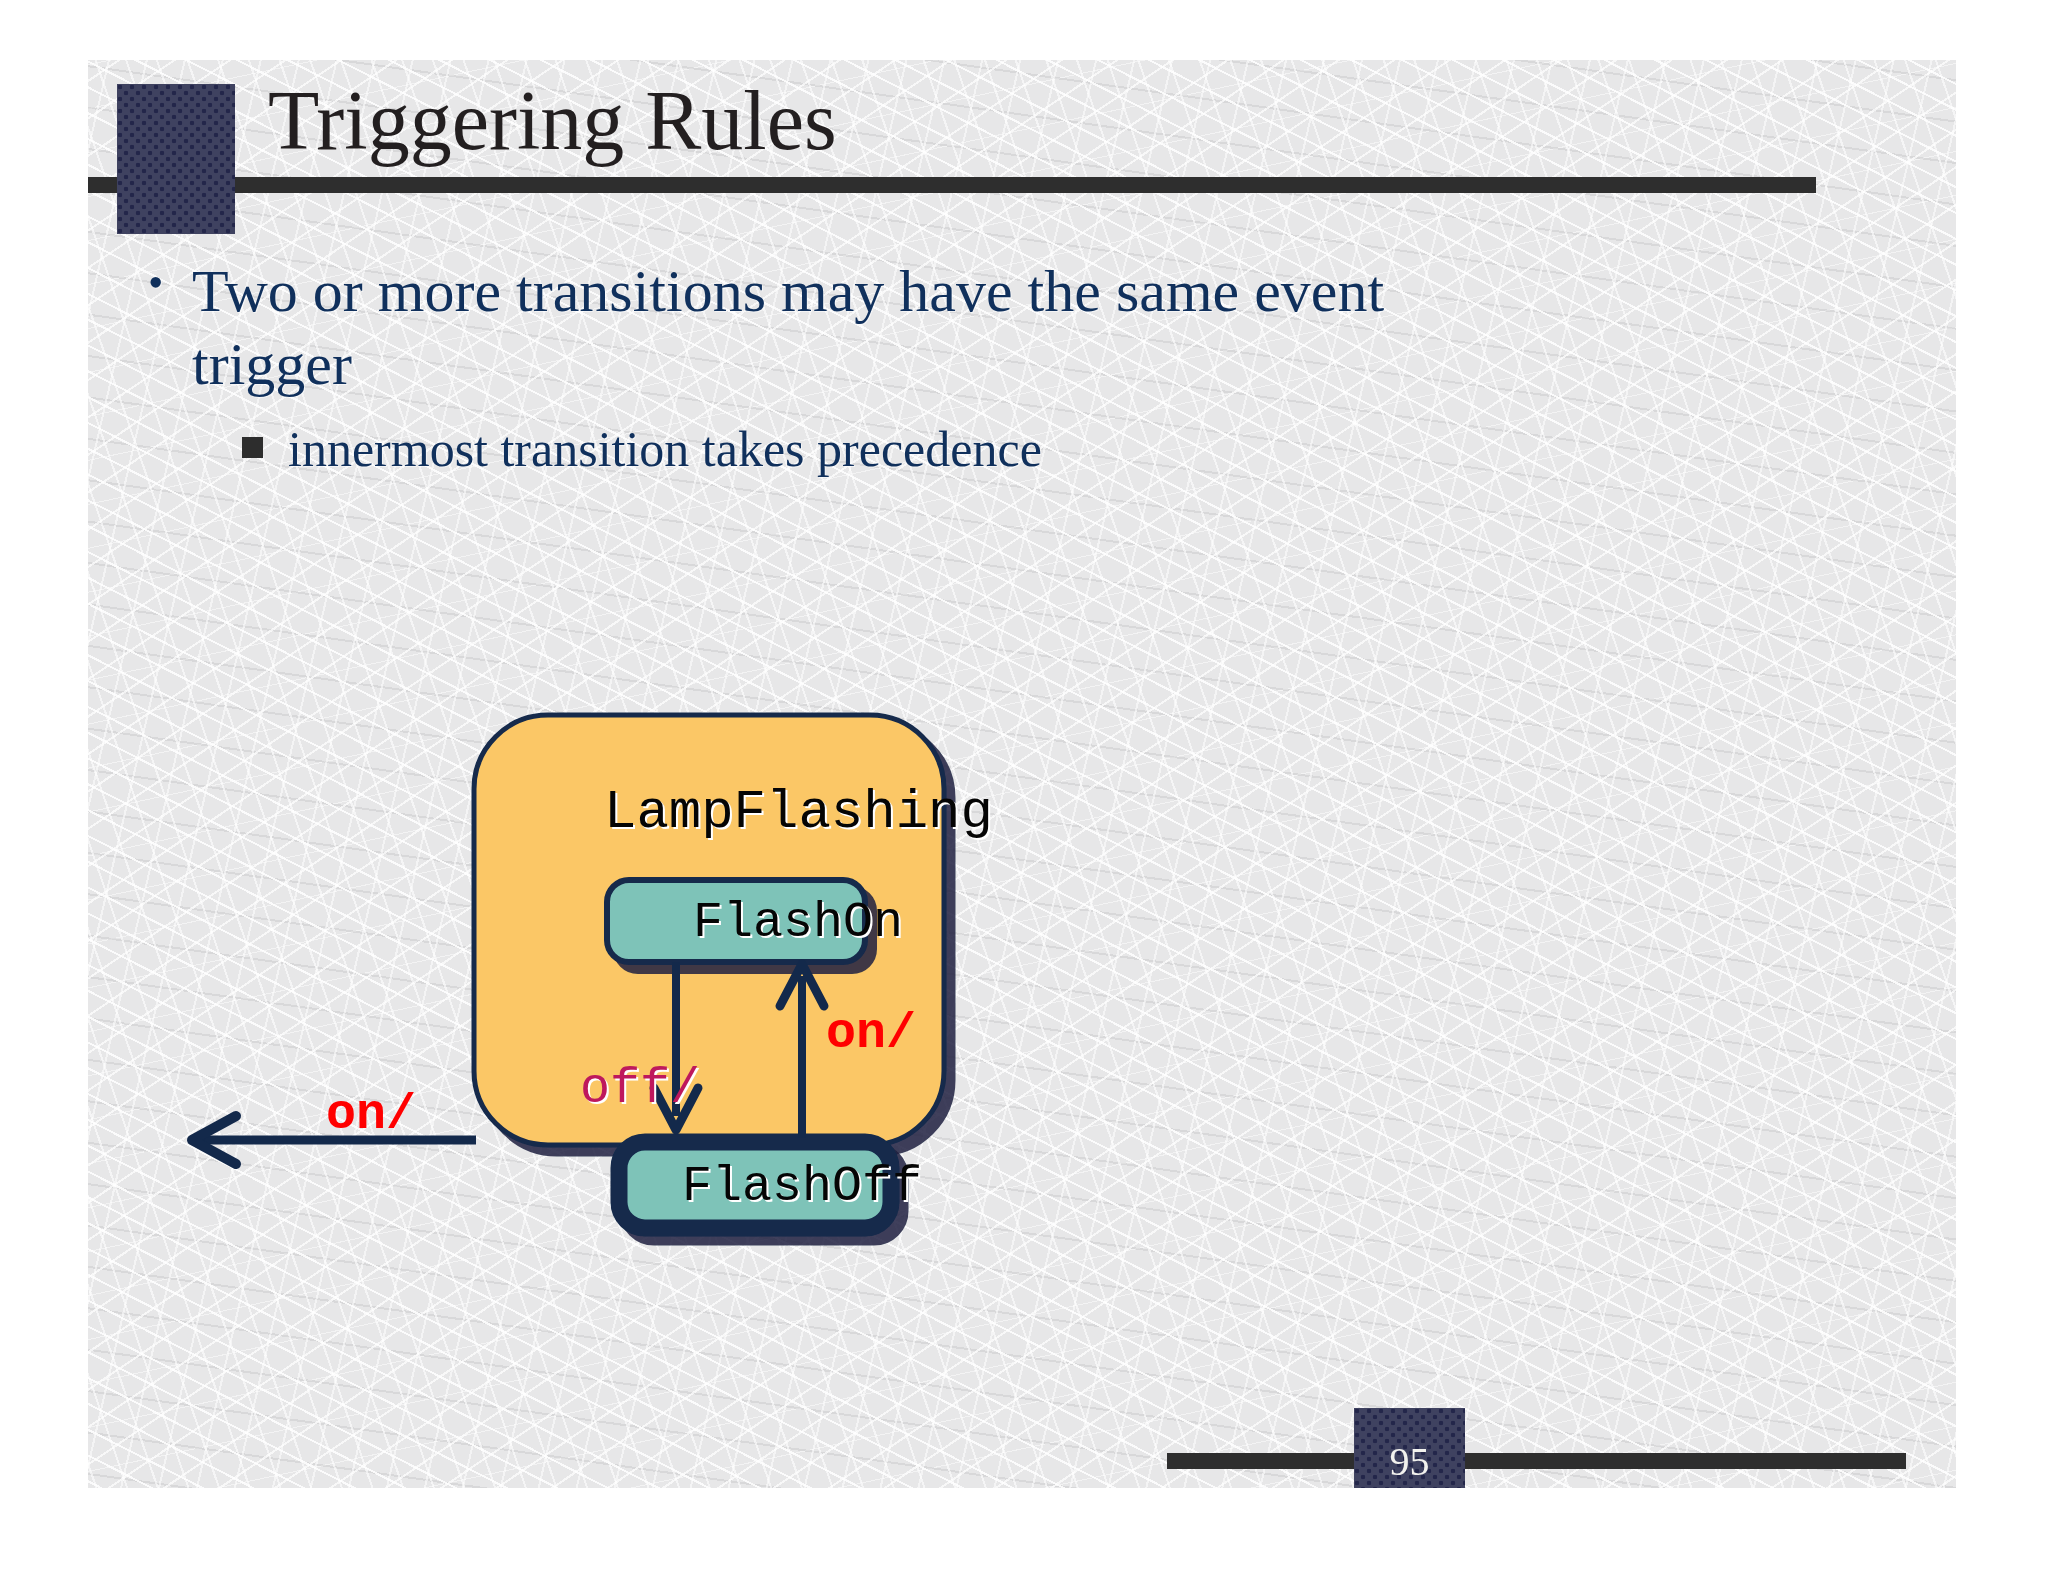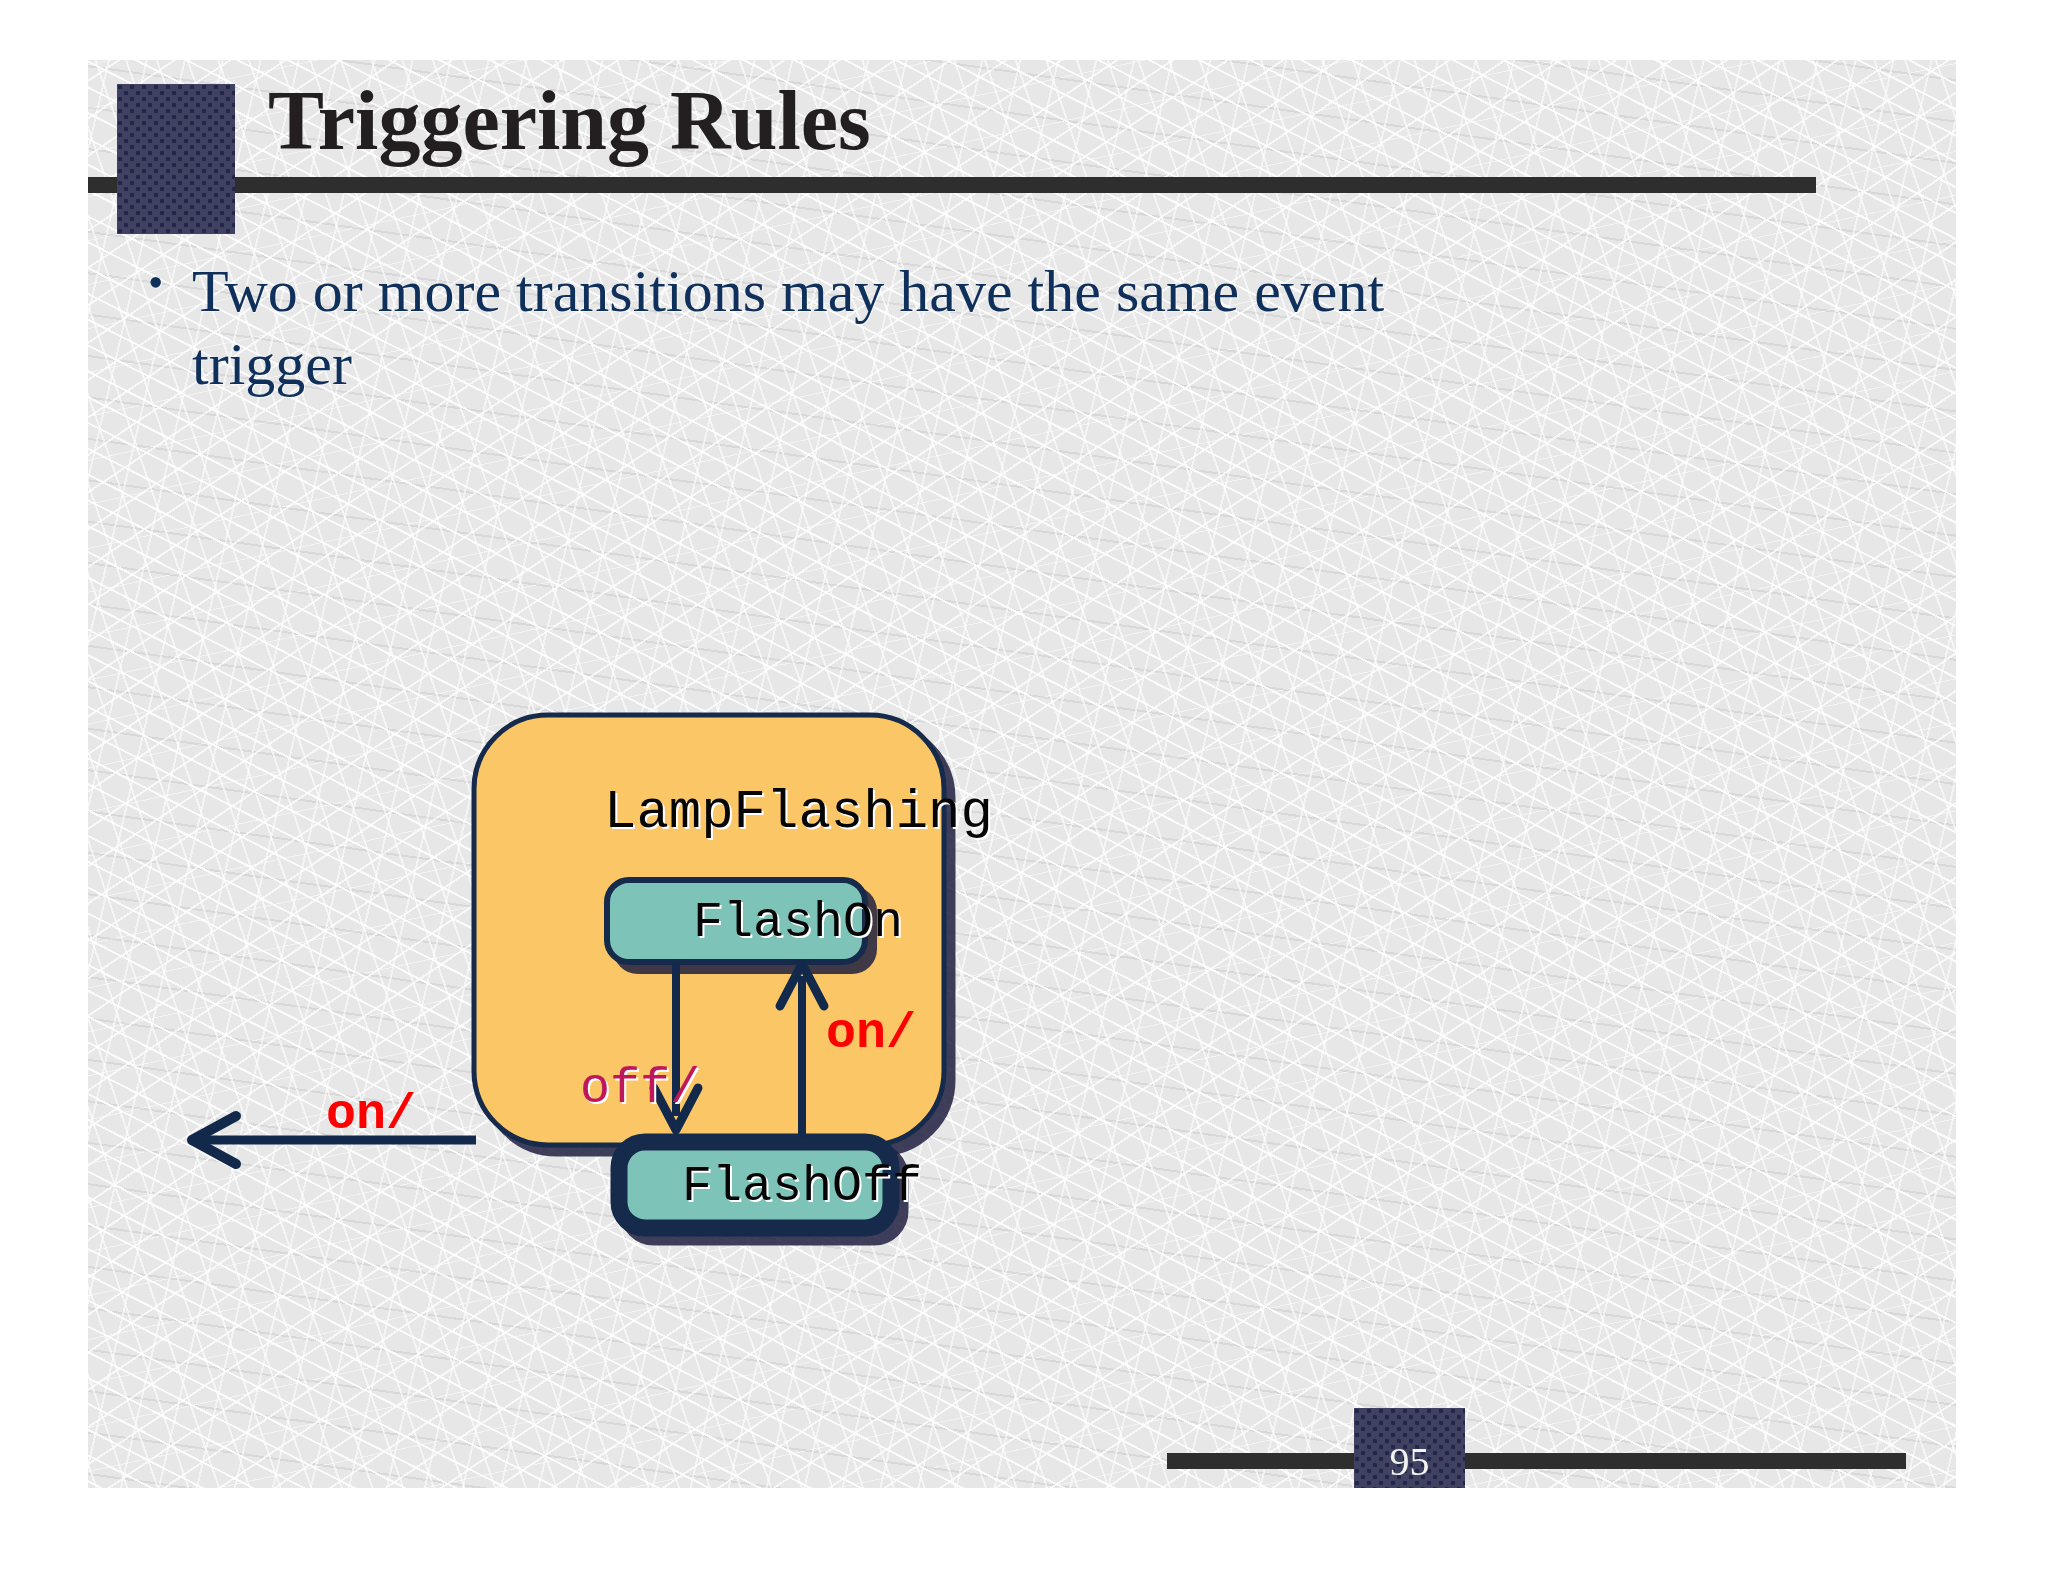--- a/index.html
+++ b/index.html
@@ -34,21 +34,21 @@
     background-size:12px 12px,12px 12px;
     z-index:3;
   }
   #title-rule{
     position:absolute;left:-7px;top:117px;width:1735px;height:16px;
     background:#2e2e2e;z-index:2;
   }
   #page-title{
     position:absolute;left:180px;top:17px;width:1500px;
     font-size:84px;line-height:1.05;color:#231f20;
-    font-family:"Liberation Serif",serif;font-weight:700;
+    font-family:"Liberation Serif",serif;font-weight:400;
     letter-spacing:0px;z-index:4;
   }
 
   
   #body{position:absolute;left:0;top:195px;width:1868px;z-index:4;}
   .lvl1{
     position:relative;margin:0 0 0 38px;padding-left:66px;
     font-size:60px;line-height:1.22;color:#10305c;width:1290px;
     text-shadow:1px 1px 0 rgba(255,255,255,.55);
   }
@@ -127,20 +127,24 @@
 
   <div id="title-rule"></div>
   <div id="title-deco"></div>
   <div id="page-title">Triggering Rules</div>
 
   <div id="body">
     <div class="lvl1">
       <span class="dot">•</span>
       <span>Two or more transitions may have the same event trigger</span>
     </div>
+    <div class="lvl2">
+      <span class="sq"></span>
+      <span>innermost transition takes precedence</span>
+    </div>
   </div>
 
   <svg id="diagram" viewBox="0 0 1868 1428">
     <defs>
       <filter id="softdrop" x="-20%" y="-20%" width="160%" height="160%">
         <feDropShadow dx="9" dy="9" stdDeviation="0" flood-color="#1d2340" flood-opacity="0.85"></feDropShadow>
       </filter>
     </defs>
 
     <rect x="386" y="655" rx="74" ry="74" width="470" height="430" fill="#FBC766" stroke="#13294b" stroke-width="5" filter="url(#softdrop)"></rect>

